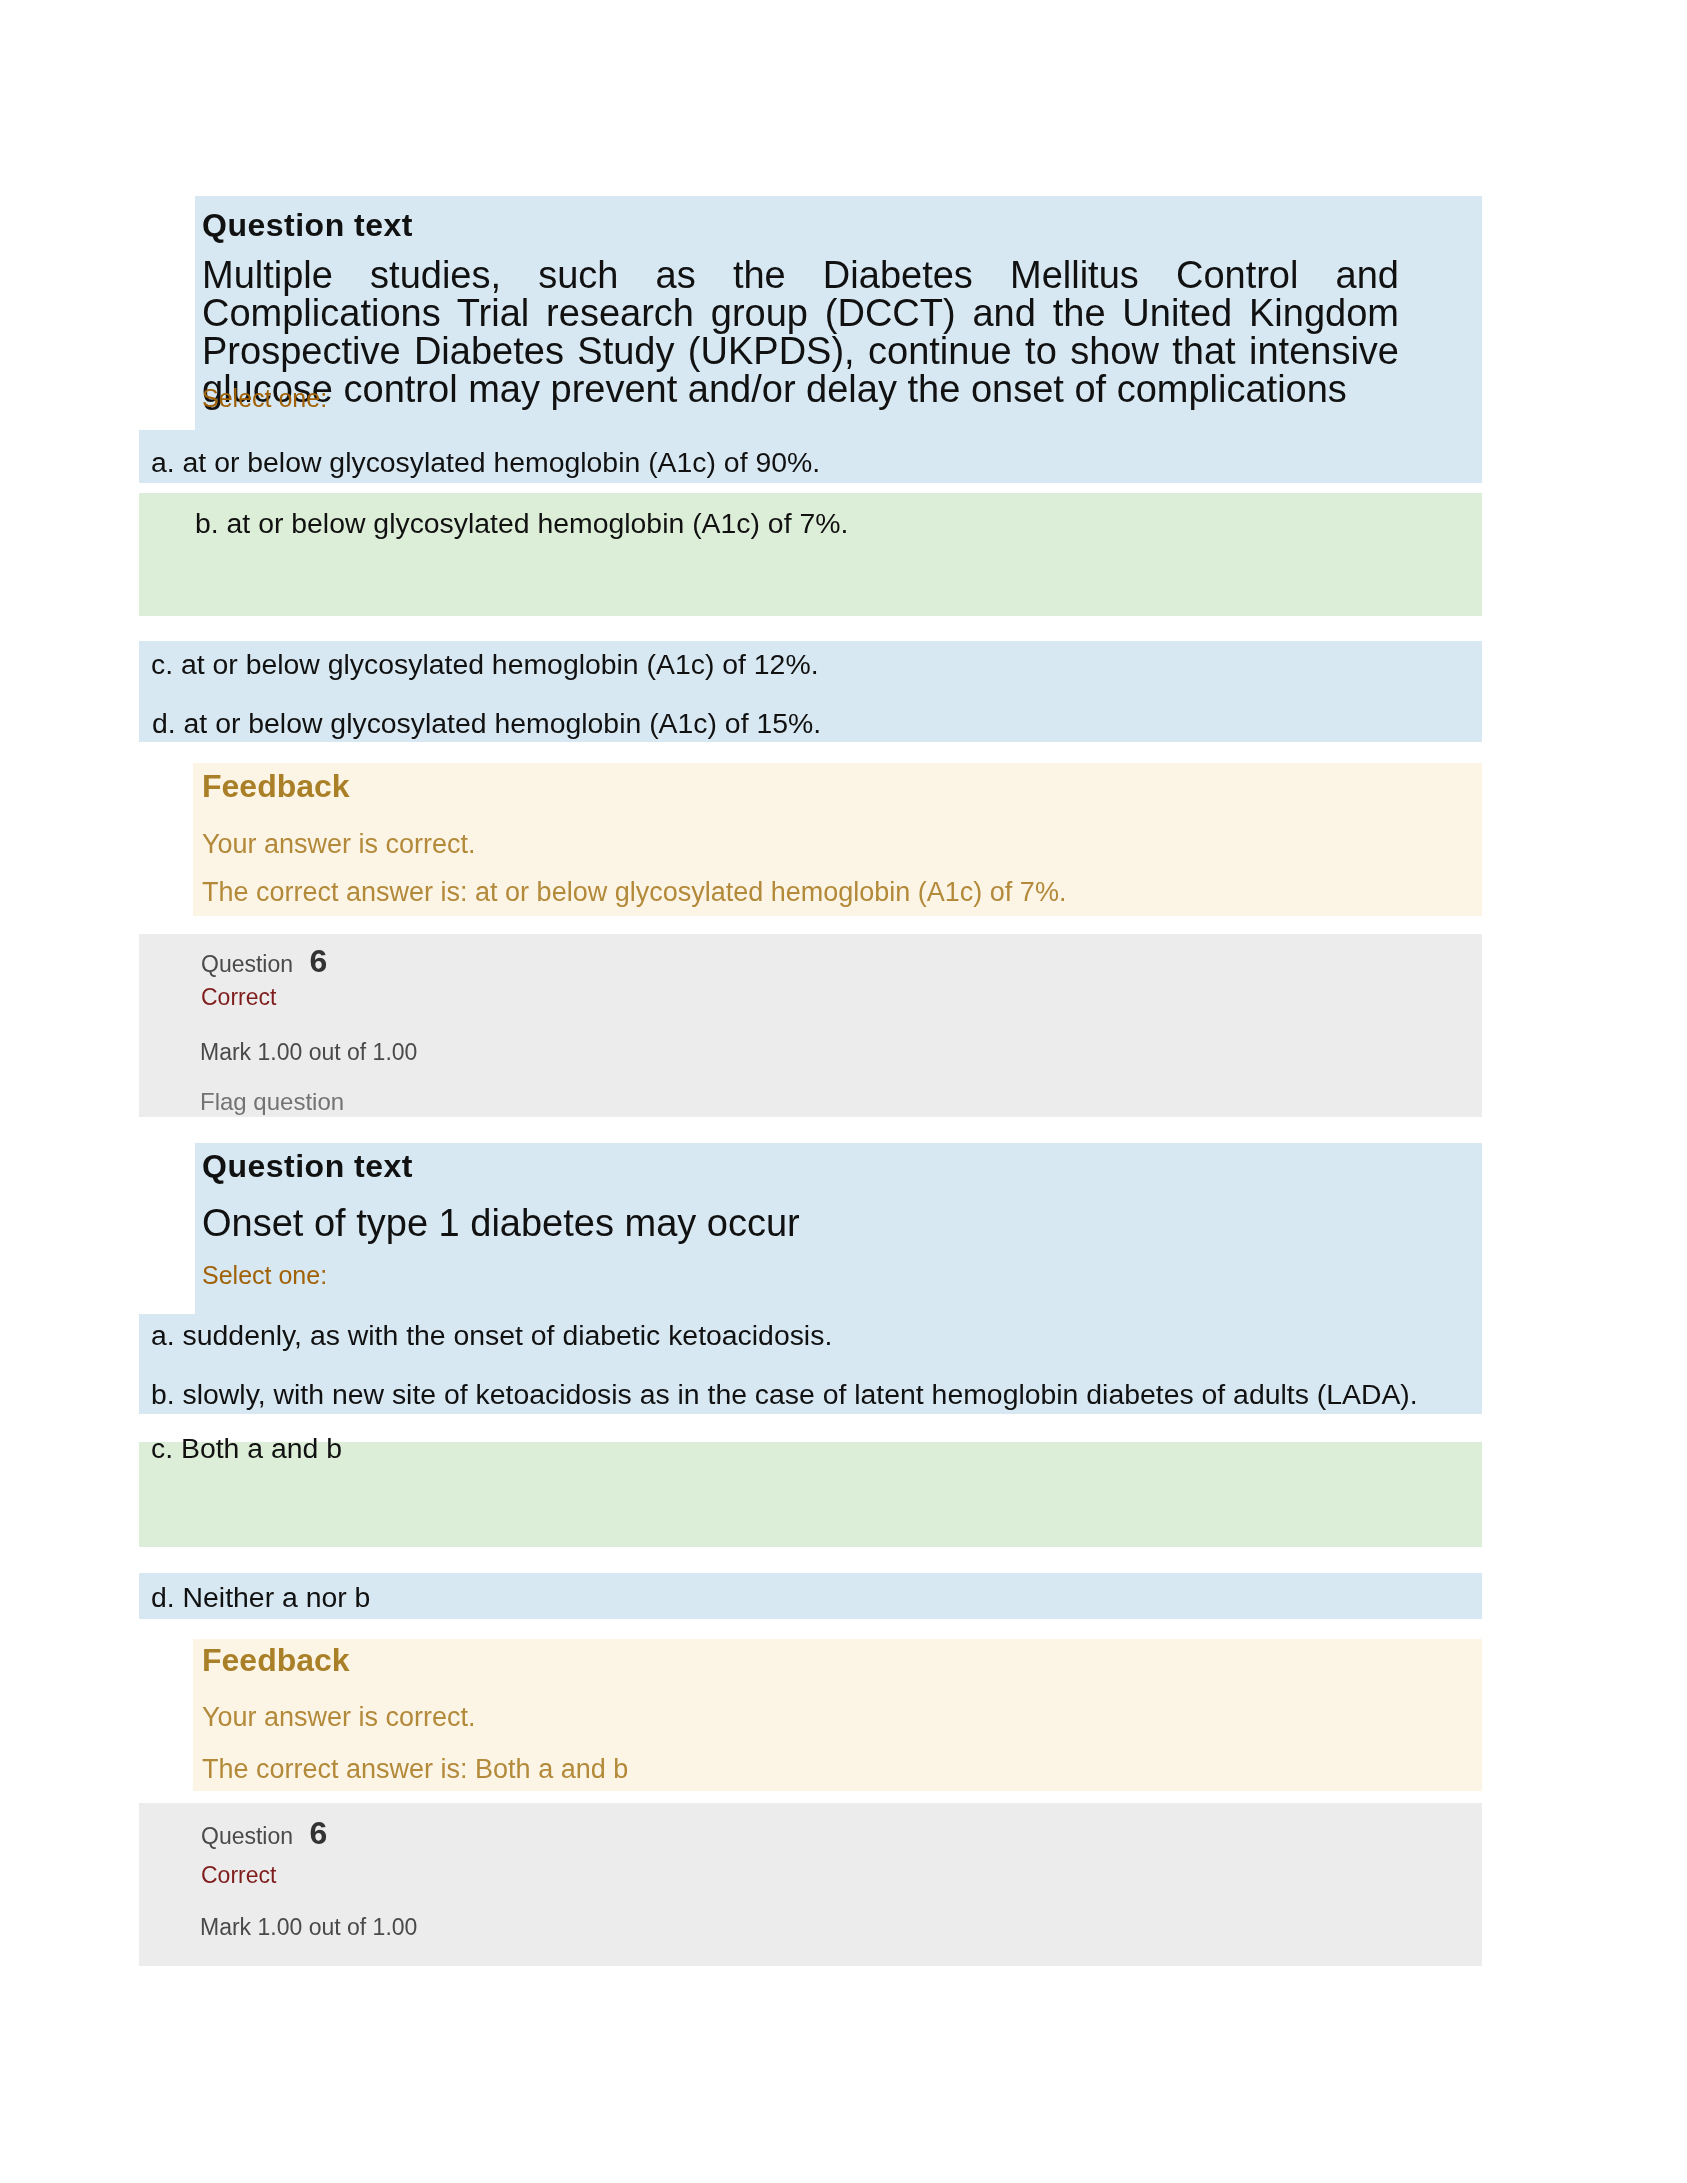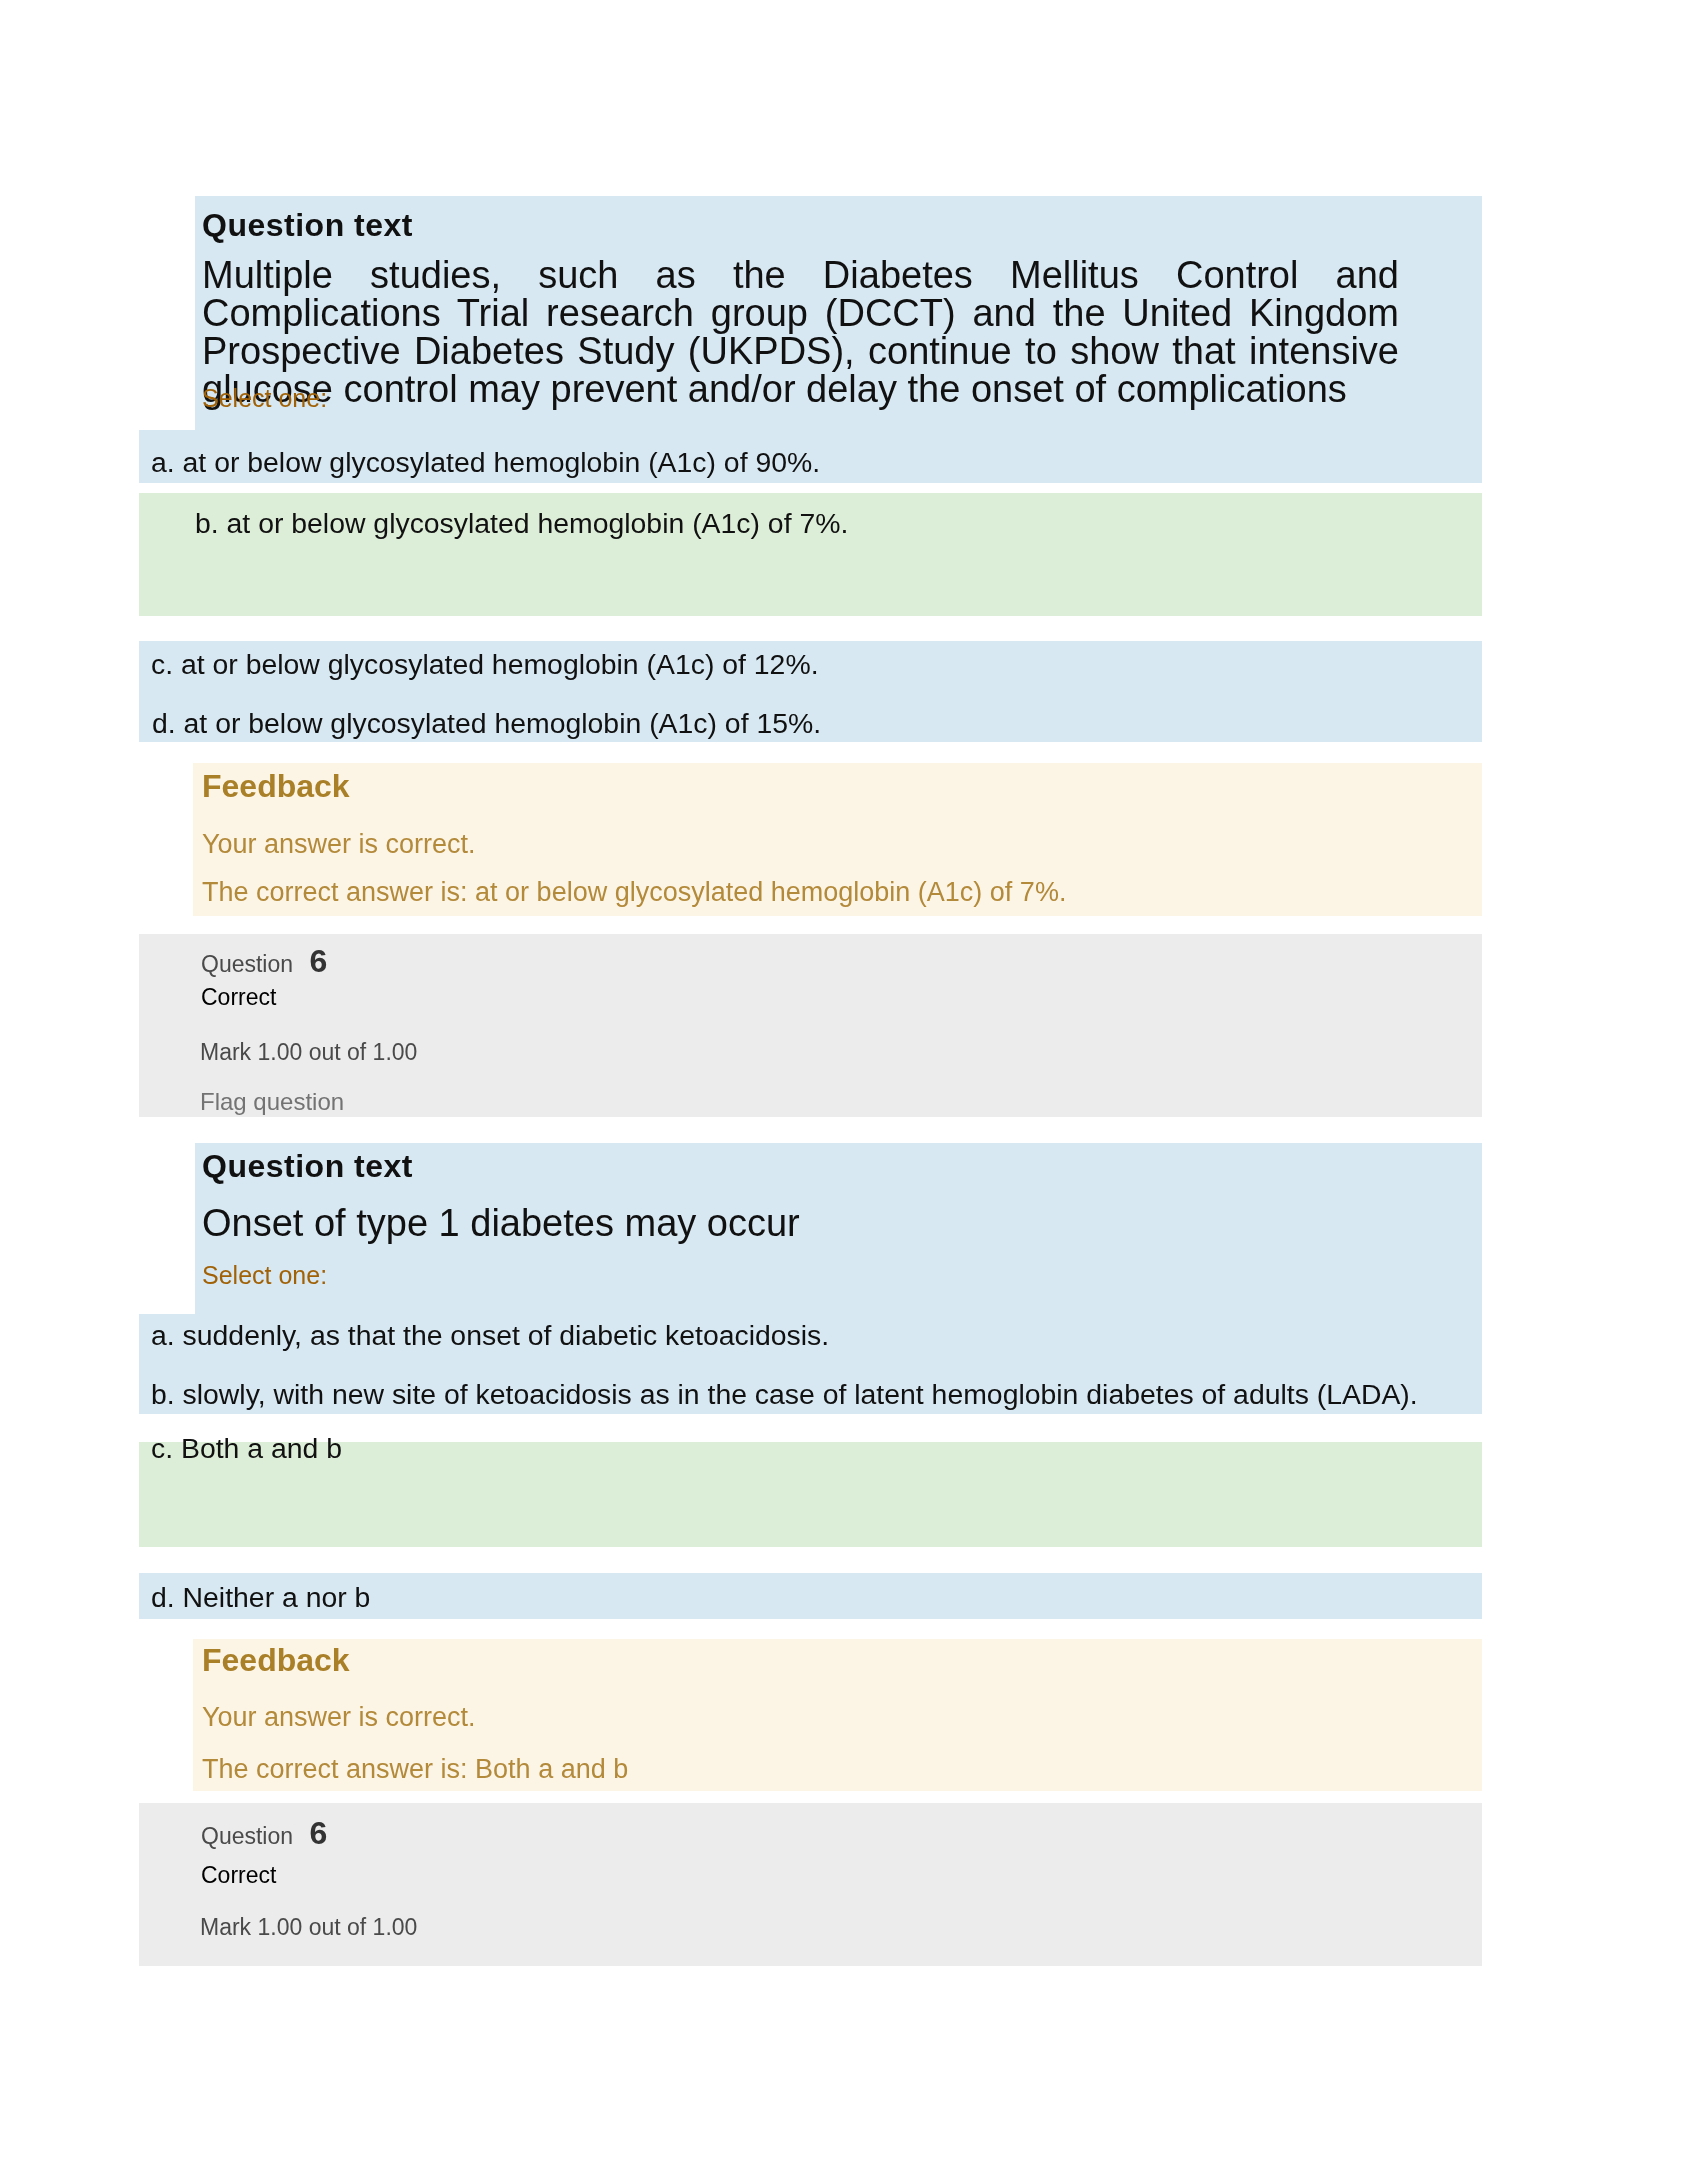--- a/index.html
+++ b/index.html
@@ -56,21 +56,21 @@
   .fbl{position:absolute;font-size:27px;color:#b3893a;white-space:nowrap;}
 
   
   .qi{
     position:absolute;
     background:#ececec;
     box-sizing:border-box;
   }
   .qnum{position:absolute;font-size:23px;color:#4a4a4a;white-space:nowrap;}
   .qnum b{font-size:32px;color:#333333;font-weight:bold;margin-left:10px;}
-  .qstate{position:absolute;font-size:23px;color:#000000;white-space:nowrap;}
+  .qstate{position:absolute;font-size:23px;color:#7f1d1d;white-space:nowrap;}
   .qmark{position:absolute;font-size:23px;color:#4a4a4a;white-space:nowrap;}
   .qflag{position:absolute;font-size:24px;color:#737373;white-space:nowrap;}
 </style>
 </head>
 <body>
 
 <div class="page">
 
   <div class="qbox" style="left:195px;top:196px;width:1287px;height:286px;"></div>
   <div class="qlabel" style="left:202px;top:207px;">Question text</div>
@@ -116,21 +116,21 @@
   <div class="qflag" style="left:200px;top:1088px;">Flag question</div>
 
   <div class="qbox" style="left:195px;top:1143px;width:1287px;height:171px;"></div>
   <div class="qlabel" style="left:202px;top:1148px;">Question text</div>
   <div class="qstem" style="left:202px;top:1204px;width:1197px;">Onset of type 1 diabetes may occur</div>
   <div class="selectone" style="left:202px;top:1261px;">Select one:</div>
 
   <div class="arow blue" style="left:139px;top:1314px;width:1343px;height:50px;"></div>
   <div class="atext" style="left:151px;top:1319px;">
     <span>a.</span>
-    <span>suddenly, as that the onset of diabetic ketoacidosis.</span>
+    <span>suddenly, as with the onset of diabetic ketoacidosis.</span>
   </div>
 
   <div class="arow blue" style="left:139px;top:1364px;width:1343px;height:50px;"></div>
   <div class="atext" style="left:151px;top:1378px;">
     <span>b.</span>
     <span>slowly, with new site of ketoacidosis as in the case of latent hemoglobin diabetes of adults (LADA).</span>
   </div>
 
   <div class="arow green" style="left:139px;top:1442px;width:1343px;height:105px;"></div>
   <div class="atext" style="left:151px;top:1432px;">

